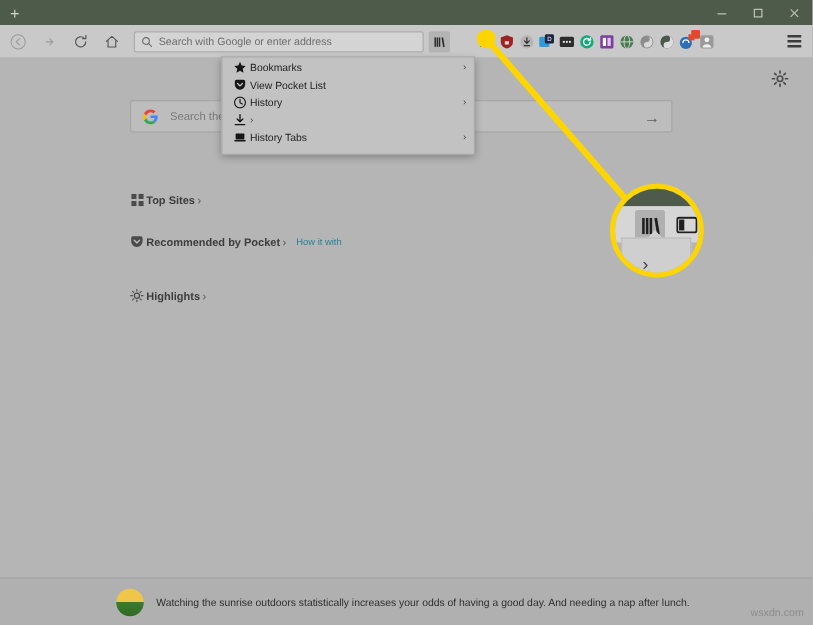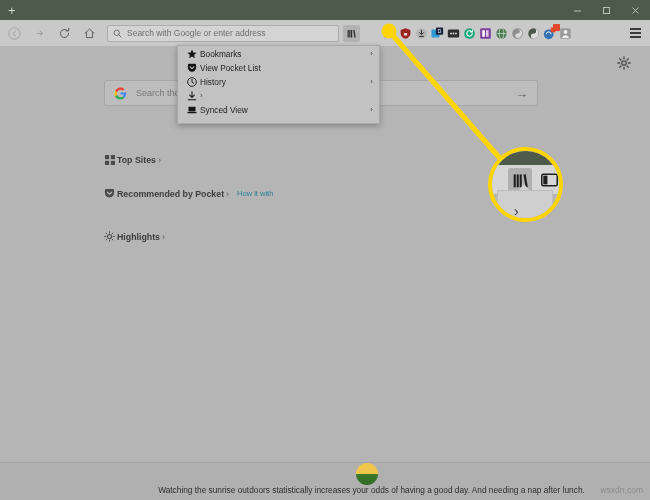--- a/index.html
+++ b/index.html
@@ -166,21 +166,21 @@
     position: absolute; left: 47px; top: 19px; width: 20px; height: 19px;
     display: flex; align-items: center; justify-content: center;
   }
   .mag-chev { position: absolute; left: 22px; top: 52px; font-size: 14px; color: #3a3a3a; }
 
   
   .bottombar {
     position: absolute; left: 0; bottom: 0; width: 650px; height: 38px;
     background: #b0b0b0;
     border-top: 1px solid #a2a2a2;
-    display: flex; align-items: center; padding-left: 93px; flex-direction: column;
+    display: flex; align-items: center; padding-left: 93px;
   }
   .bb-ico {
     width: 22px; height: 22px; border-radius: 50%; flex: 0 0 auto;
     background: linear-gradient(180deg, #f0c64a 0%, #f0c64a 48%, #3f7a2e 48%, #2f6a24 100%);
     margin-right: 10px;
   }
   .bb-text { font-size: 8.3px; color: #2e2e2e; }
   .watermark {
     position: absolute; right: 7px; bottom: 5px;
     font-size: 8.5px; color: #8c8c8c;
@@ -451,21 +451,21 @@
       </span>
       <span class="dd-arrow">›</span>
     </div>
     <div class="dd-item">
       <span class="dd-ico">
         <svg width="10" height="10" viewBox="0 0 12 12">
             <rect x="1.8" y="2.2" width="8.4" height="5.6" rx="0.6" fill="currentColor"></rect>
             <rect x="0.5" y="8.4" width="11" height="1.4" rx="0.6" fill="currentColor"></rect>
           </svg>
       </span>
-      <span class="dd-label">Synced View</span>
+      <span class="dd-label">History Tabs</span>
       <span class="dd-arrow">›</span>
     </div>
   </div>
 
   <svg class="callout-line">
     <line x1="389" y1="31" x2="503" y2="162" stroke="#ffd500" stroke-width="5"></line>
     <circle cx="389" cy="31" r="7.5" fill="#ffd500"></circle>
   </svg>
 
   <div class="magnifier">

